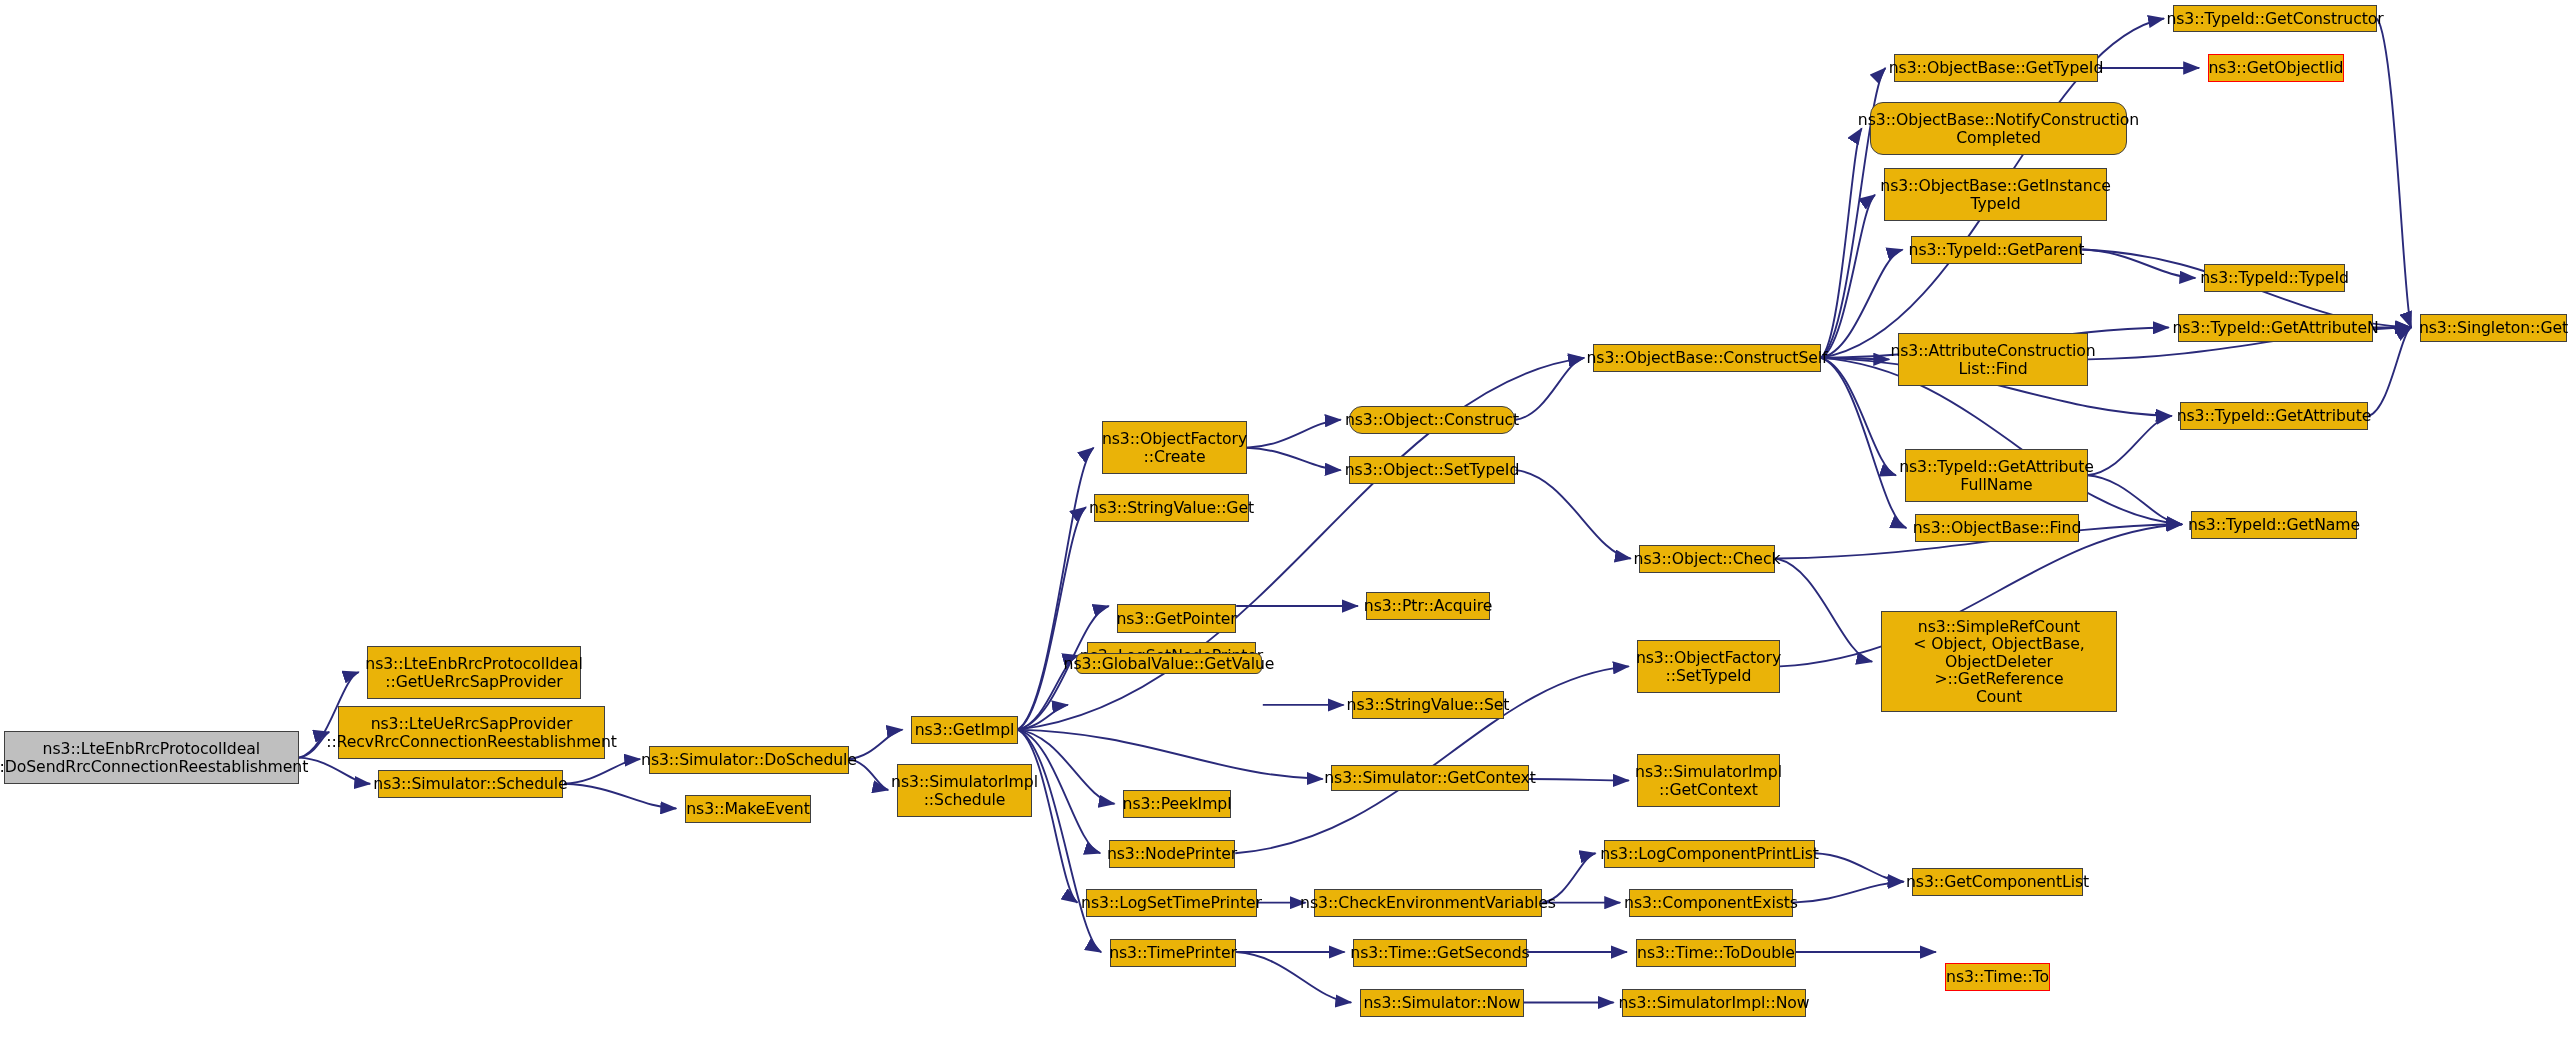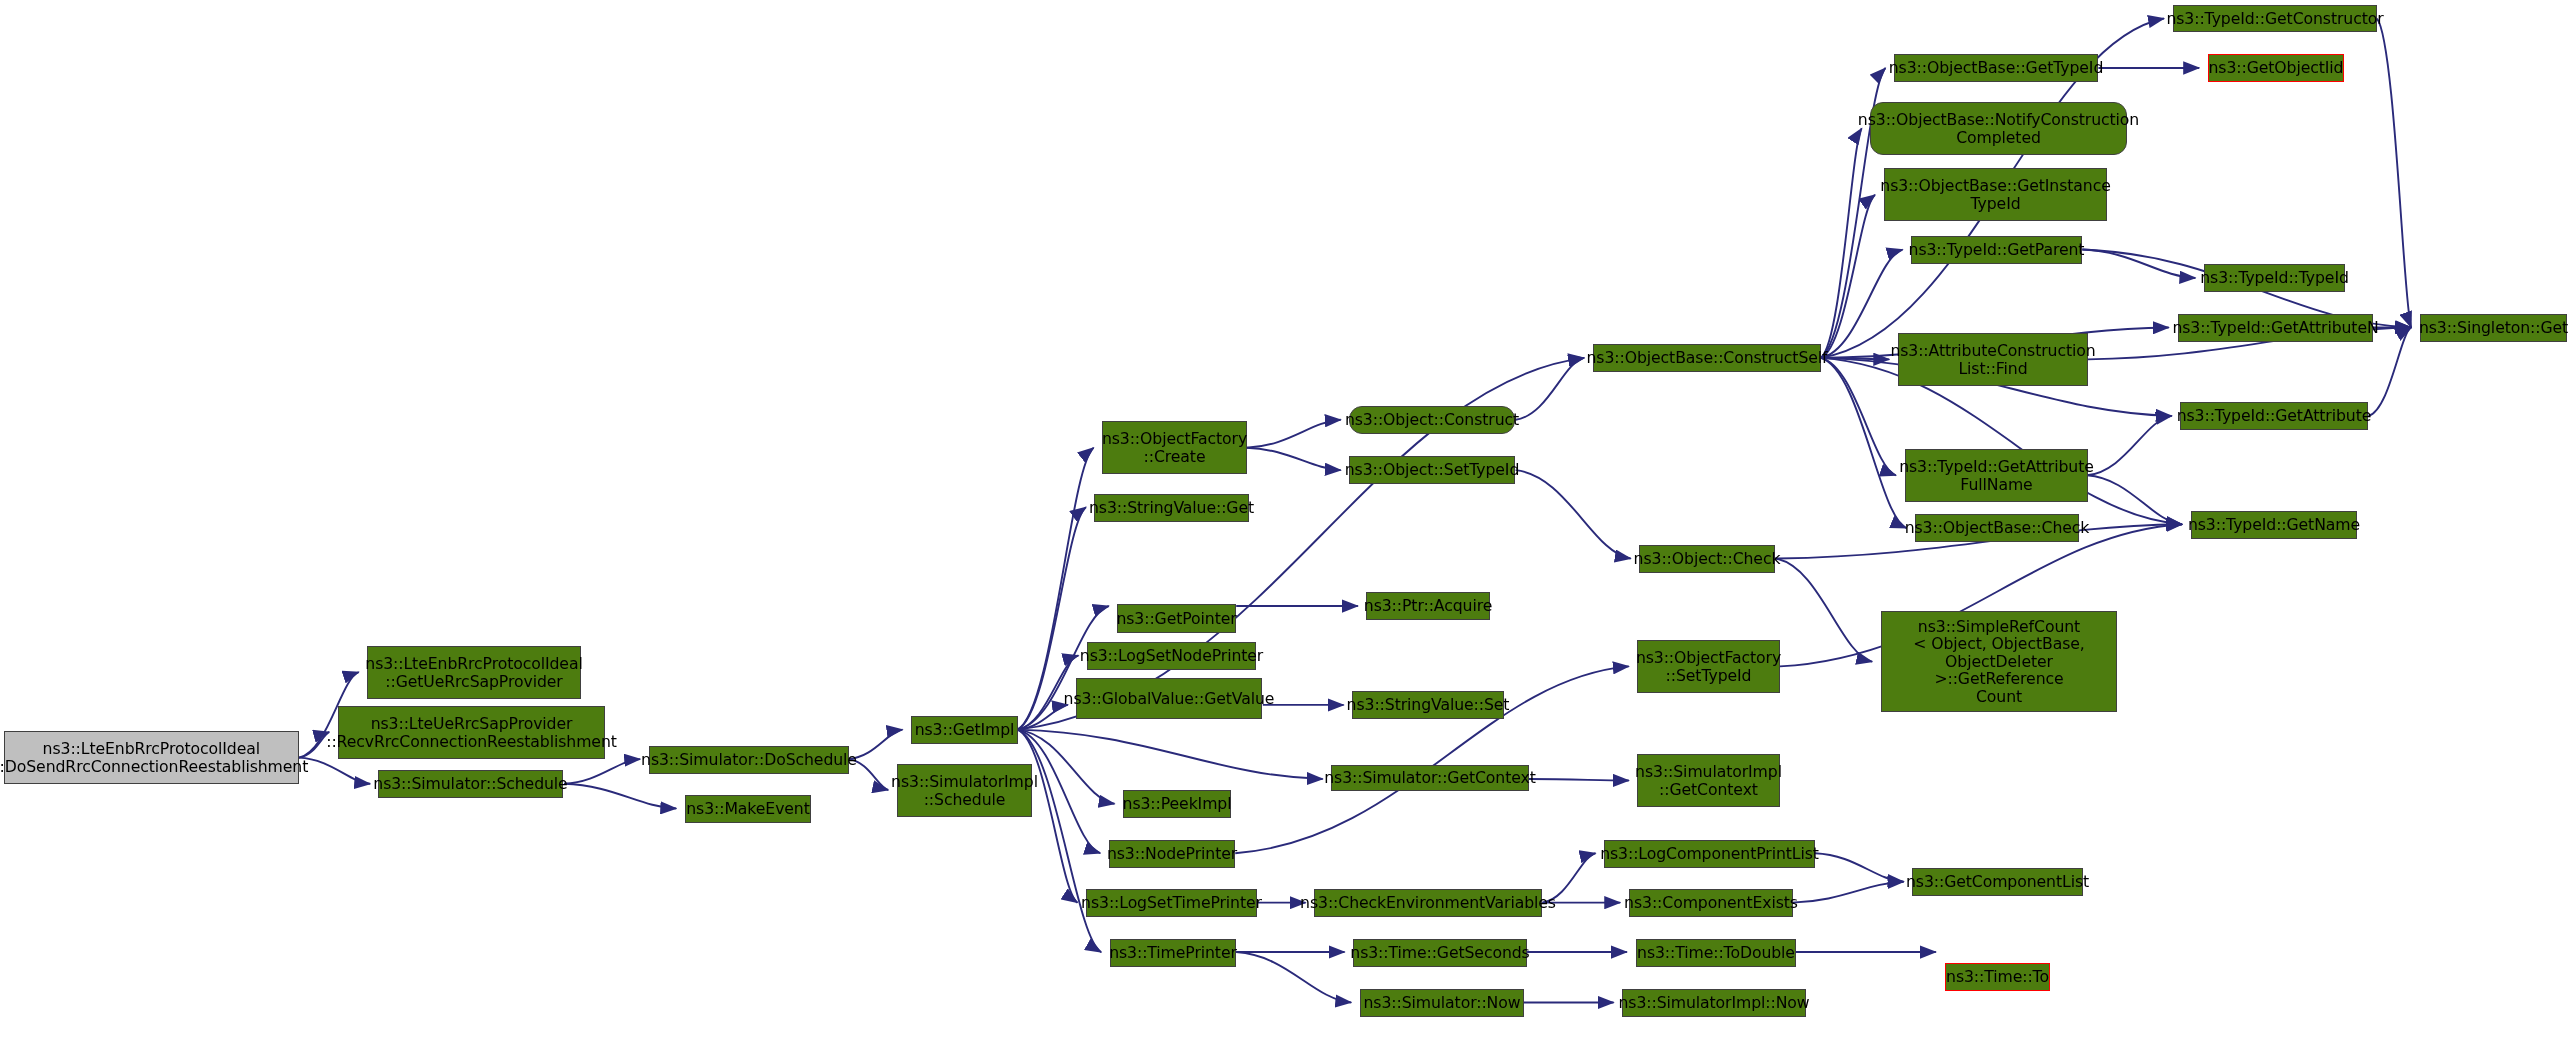--- a/index.html
+++ b/index.html
@@ -24,21 +24,21 @@
     height: 1040px;
     pointer-events: none;
   }
   .node {
     position: absolute;
     box-sizing: border-box;
     display: flex;
     align-items: center;
     justify-content: center;
     text-align: center;
-    background: #4d7c0f;
+    background: #eab308;
     border: 1.5px solid #404040;
     color: #000000;
     font-family: "DejaVu Sans", sans-serif;
     font-size: 15.7px;
     line-height: 1.12;
     letter-spacing: -0.1px;
     white-space: pre-line;
     padding: 0 4.8px;
     z-index: 5;
   }
@@ -134,21 +134,21 @@
       <div class="node" style="left: 649px; top: 746px; width: 200px; height: 27.6px;">ns3::Simulator::DoSchedule</div>
       <div class="node" style="left: 685px; top: 795px; width: 126px; height: 27.6px;">ns3::MakeEvent</div>
       <div class="node" style="left: 911px; top: 716px; width: 107px; height: 27.6px;">ns3::GetImpl</div>
       <div class="node" style="left: 897px; top: 764px; width: 135px; height: 53px;">ns3::SimulatorImpl
 ::Schedule</div>
       <div class="node" style="left: 1102px; top: 421px; width: 145px; height: 53px;">ns3::ObjectFactory
 ::Create</div>
       <div class="node" style="left: 1094px; top: 494px; width: 155px; height: 27.6px;">ns3::StringValue::Get</div>
       <div class="node" style="left: 1117px; top: 592px; width: 119px; height: 29px; margin-top: 12px;">ns3::GetPointer</div>
       <div class="node" style="left: 1087px; top: 642px; width: 169px; height: 27.6px;">ns3::LogSetNodePrinter</div>
-      <div class="node" style="left: 1076px; top: 678px; width: 186px; height: 41px;">ns3::GlobalValue::GetValue</div>
+      <div class="node" style="left: 1076px; top: 653px; width: 186px; height: 21px; border-radius: 6px;">ns3::GlobalValue::GetValue</div>
       <div class="node" style="left: 1123px; top: 790px; width: 108px; height: 27.6px;">ns3::PeekImpl</div>
       <div class="node" style="left: 1109px; top: 840px; width: 126px; height: 27.6px;">ns3::NodePrinter</div>
       <div class="node" style="left: 1086px; top: 889px; width: 171px; height: 27.6px;">ns3::LogSetTimePrinter</div>
       <div class="node" style="left: 1110px; top: 939px; width: 126px; height: 27.6px;">ns3::TimePrinter</div>
       <div class="node" style="left: 1349px; top: 406px; width: 166px; height: 27.6px; border-radius: 13px;">ns3::Object::Construct</div>
       <div class="node" style="left: 1349px; top: 456px; width: 166px; height: 27.6px;">ns3::Object::SetTypeId</div>
       <div class="node" style="left: 1366px; top: 592px; width: 124px; height: 27.6px;">ns3::Ptr::Acquire</div>
       <div class="node" style="left: 1352px; top: 691px; width: 152px; height: 27.6px;">ns3::StringValue::Set</div>
       <div class="node" style="left: 1331px; top: 765px; width: 198px; height: 26px;">ns3::Simulator::GetContext</div>
       <div class="node" style="left: 1314px; top: 889px; width: 228px; height: 27.6px;">ns3::CheckEnvironmentVariables</div>
@@ -161,21 +161,21 @@
       <div class="node" style="left: 1637px; top: 754px; width: 143px; height: 53px;">ns3::SimulatorImpl
 ::GetContext</div>
       <div class="node" style="left: 1604px; top: 840px; width: 211px; height: 27.6px;">ns3::LogComponentPrintList</div>
       <div class="node" style="left: 1629px; top: 889px; width: 164px; height: 27.6px;">ns3::ComponentExists</div>
       <div class="node" style="left: 1636px; top: 939px; width: 160px; height: 27.6px;">ns3::Time::ToDouble</div>
       <div class="node" style="left: 1622px; top: 989px; width: 184px; height: 27.6px;">ns3::SimulatorImpl::Now</div>
       <div class="node" style="left: 1898px; top: 333px; width: 190px; height: 53px;">ns3::AttributeConstruction
 List::Find</div>
       <div class="node" style="left: 1905px; top: 449px; width: 183px; height: 53px;">ns3::TypeId::GetAttribute
 FullName</div>
-      <div class="node" style="left: 1915px; top: 514px; width: 164px; height: 27.6px;">ns3::ObjectBase::Check</div>
+      <div class="node" style="left: 1915px; top: 514px; width: 164px; height: 27.6px;">ns3::ObjectBase::Find</div>
       <div class="node" style="left: 1881px; top: 611px; width: 236px; height: 101px;">ns3::SimpleRefCount
 &lt; Object, ObjectBase,
 ObjectDeleter &gt;::GetReference
 Count</div>
       <div class="node" style="left: 1894px; top: 54px; width: 204px; height: 27.6px;">ns3::ObjectBase::GetTypeId</div>
       <div class="node" style="left: 1870px; top: 102px; width: 257px; height: 53px; border-radius: 13px;">ns3::ObjectBase::NotifyConstruction
 Completed</div>
       <div class="node" style="left: 1884px; top: 168px; width: 223px; height: 53px;">ns3::ObjectBase::GetInstance
 TypeId</div>
       <div class="node" style="left: 1911px; top: 236px; width: 171px; height: 27.6px;">ns3::TypeId::GetParent</div>

